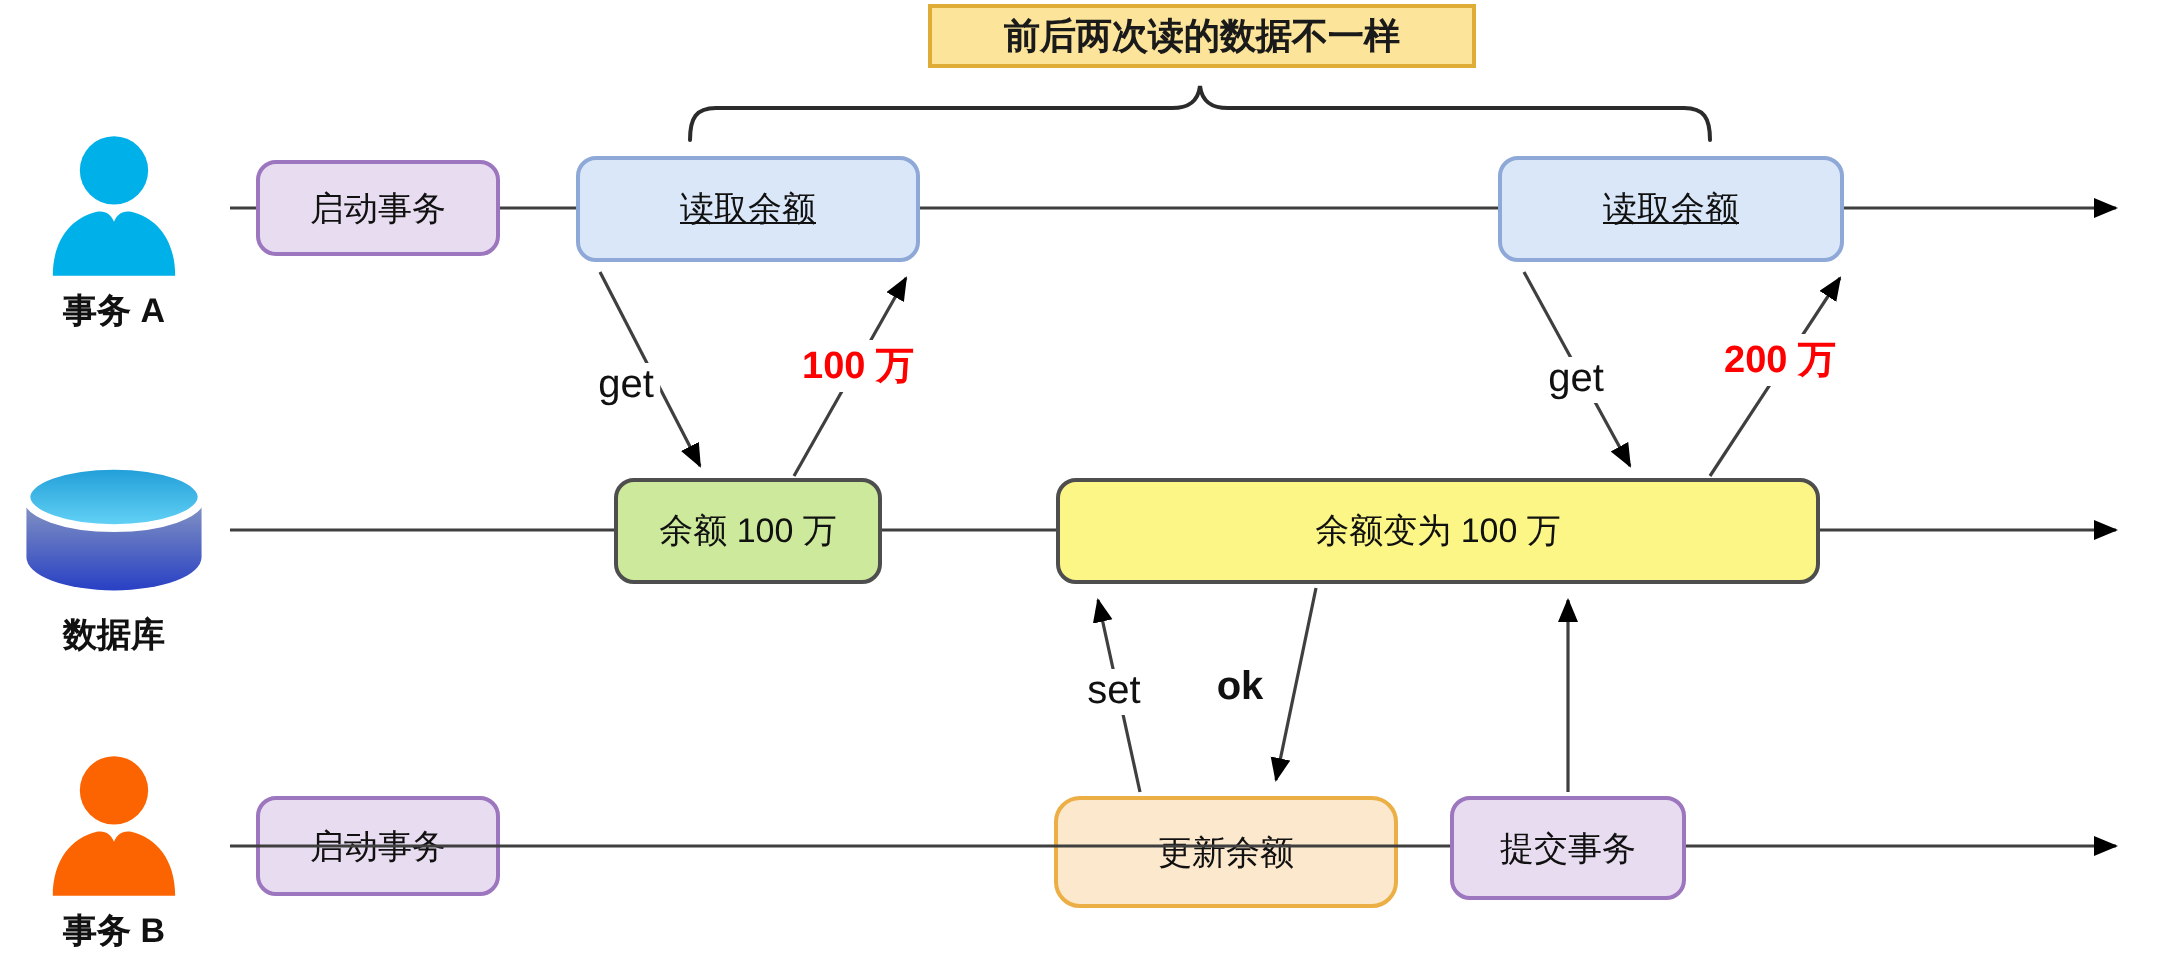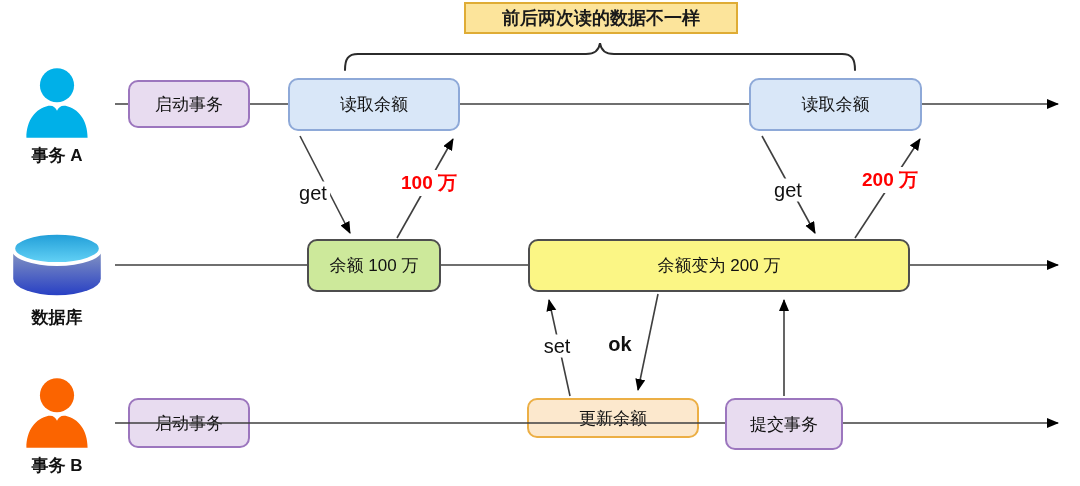--- a/index.html
+++ b/index.html
@@ -8,21 +8,21 @@
     font-family:"Liberation Sans","DejaVu Sans",sans-serif;color:#111;
   }
   .layer-svg{position:absolute;left:0;top:0;z-index:2;}
   .node{
     position:absolute;display:flex;align-items:center;justify-content:center;
     font-size:17px;line-height:1;color:#111;box-sizing:border-box;border-radius:10px;
   }
   .z-top{z-index:3;}
   .z-under{z-index:1;}
   .lavender{background:var(--lavender_fill,#E8DCF0);border:2px solid var(--lavender_border,#9C76BE);}
-  .blue{background:var(--blue_fill,#D9E7F8);border:2px solid var(--blue_border,#8EA9D8);}
+  .blue{background:var(--blue_fill,#D9E7F8);border:2px solid var(--blue_border,#8EA9D8);text-decoration:underline;}
   .green{background:var(--green_fill,#CDE99B);border:2px solid var(--dark_border,#4E4E4E);}
   .yellow{background:var(--yellow_fill,#FBF685);border:2px solid var(--dark_border,#4E4E4E);}
   .peach{background:var(--peach_fill,#FCE8CD);border:2px solid var(--peach_border,#ECAF45);}
   .banner{
     position:absolute;left:464px;top:2px;width:274px;height:32px;z-index:3;
     background:var(--banner_fill,#FCE49B);border:2px solid var(--banner_border,#DFAC35);
     display:flex;align-items:center;justify-content:center;
     font-size:18px;font-weight:bold;color:#1a1a1a;box-sizing:border-box;
   }
   .actor{position:absolute;z-index:3;display:flex;flex-direction:column;align-items:center;}
@@ -35,21 +35,21 @@
   .msg.bold{font-weight:bold;}
 </style>
 </head>
 <body>
 
 <div id="stage">
 
   <div class="node lavender z-under" style="left:128px;top:398px;width:122px;height:50px;">
     <span>启动事务</span>
   </div>
-  <div class="node peach z-under" style="left:527px;top:398px;width:172px;height:40px;">
+  <div class="node peach z-under" style="left:527px;top:398px;width:172px;height:56px;border-radius:13px;">
     <span>更新余额</span>
   </div>
 
   <svg class="layer-svg" width="1080" height="486" viewBox="0 0 1080 486">
     <defs>
       <marker id="arw" markerUnits="userSpaceOnUse" markerWidth="13" markerHeight="11" refX="11" refY="5" orient="auto">
         <path d="M0,0 L12,5 L0,10 Z" fill="#000"></path>
       </marker>
     </defs>
     <g stroke="var(--line,#3F3F3F)" stroke-width="1.6" fill="none">
@@ -84,21 +84,21 @@
   <div class="node blue z-top" style="left:288px;top:78px;width:172px;height:53px;">
     <span>读取余额</span>
   </div>
   <div class="node blue z-top" style="left:749px;top:78px;width:173px;height:53px;">
     <span>读取余额</span>
   </div>
   <div class="node green z-top" style="left:307px;top:239px;width:134px;height:53px;">
     <span>余额 100 万</span>
   </div>
   <div class="node yellow z-top" style="left:528px;top:239px;width:382px;height:53px;">
-    <span>余额变为 200 万</span>
+    <span>余额变为 100 万</span>
   </div>
   <div class="node lavender z-top" style="left:725px;top:398px;width:118px;height:52px;">
     <span>提交事务</span>
   </div>
 
   <div class="msg" style="left:313px;top:193px;">get</div>
   <div class="msg red" style="left:429px;top:183px;">100 万</div>
   <div class="msg" style="left:788px;top:190px;">get</div>
   <div class="msg red" style="left:890px;top:180px;">200 万</div>
   <div class="msg" style="left:557px;top:346px;">set</div>

